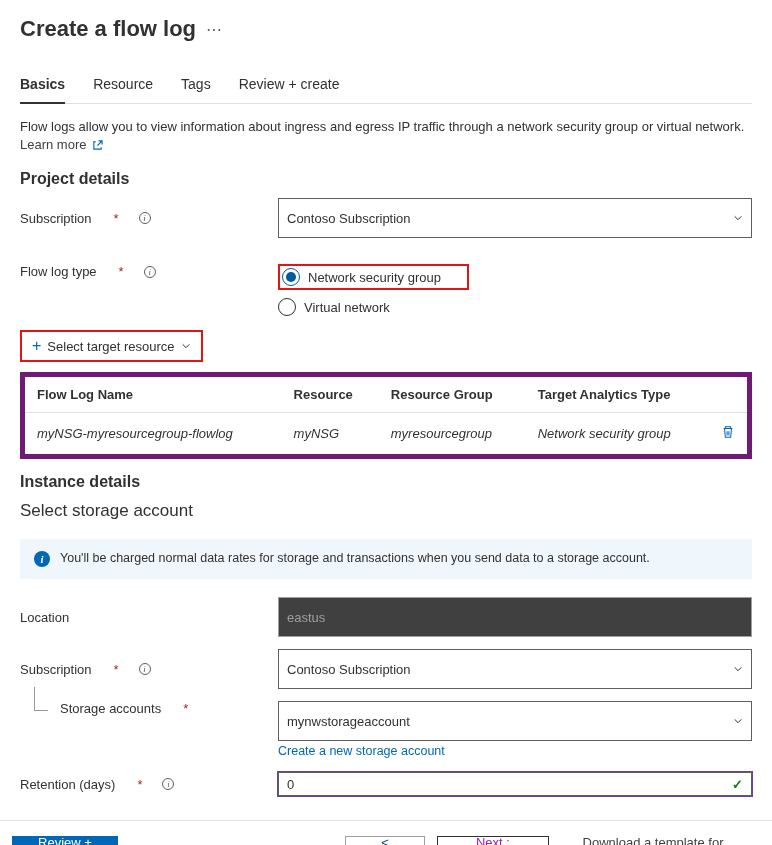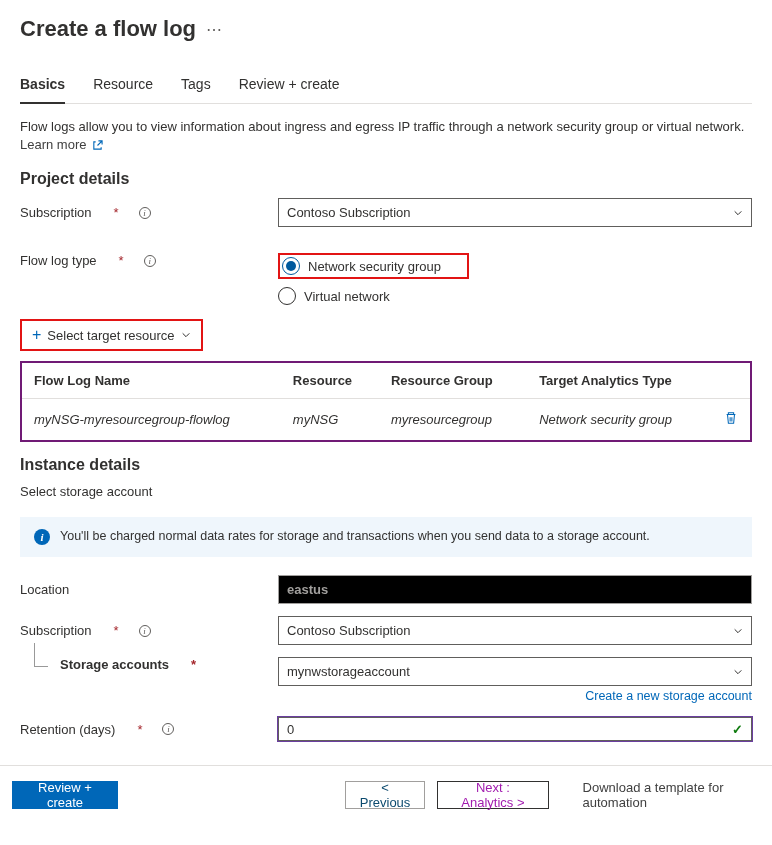--- a/index.html
+++ b/index.html
@@ -17,67 +17,67 @@
   .tab.active { border-bottom: 2px solid #323130; font-weight: 600; margin-bottom: -1px; }
 
   .desc { font-size: 13px; color: #323130; line-height: 1.4; }
   .link { color: #404040; text-decoration: none; cursor: pointer; }
   .ext-icon { display: inline-block; vertical-align: -2px; margin-left: 2px; }
 
   .section-h { font-weight: 600; font-size: 16px; margin: 14px 0 10px 0; }
 
   .form-row { display: flex; align-items: center; margin-bottom: 12px; }
   .form-row .label { width: 258px; font-size: 13px; display: flex; align-items: center; gap: 20px; }
-  .form-row .label.indent { padding-left: 40px; font-weight: bold; }
+  .form-row .label.indent { padding-left: 40px; }
   .req { color: #a4262c; margin-left: 2px; }
 
   .info-icon { width: 12px; height: 12px; border: 1px solid #605e5c; border-radius: 50%;
     display:inline-flex; align-items:center; justify-content:center; font-size:9px; color:#605e5c; font-style: italic;
     font-family: Georgia, serif; cursor: help; }
 
   .select { flex: 1; position: relative; }
-  .select-box { height: 29px; border: 1px solid #605e5c; display: flex; align-items: center;
+  .select-box { height: 40px; border: 1px solid #605e5c; display: flex; align-items: center;
      padding: 0 8px; background: #fff; cursor: pointer; justify-content: space-between; font-size: 13px; }
-  .select-box.disabled { background: #000000; color: #a19f9d; border-color: #a19f9d; cursor: not-allowed; font-weight: bold; }
+  .select-box.disabled { background: #404040; color: #a19f9d; border-color: #a19f9d; cursor: not-allowed; }
   .chev { width: 10px; height: 10px; }
 
   
   .radio-col { display: flex; flex-direction: column; gap: 8px; }
   .radio-item { display: flex; align-items: center; gap: 8px; font-size: 13px; cursor: pointer; }
   .radio-outer { width: 18px; height: 18px; border-radius: 50%; border: 1px solid #323130;
       display:flex; align-items:center; justify-content:center; background:#fff; }
   .radio-item.selected .radio-outer { border-color: #005a9e; }
   .radio-dot { width: 10px; height: 10px; border-radius: 50%; background: #005a9e; }
   .radio-highlight { border: 2px solid #e21414; padding: 2px 26px 2px 2px; display: inline-flex; }
 
   .sel-target-row { margin: 14px 0 10px 0; }
   .sel-target-btn { border: 2px solid #e21414; padding: 6px 10px; display: inline-flex;
      align-items: center; gap: 6px; font-size: 13px; cursor: pointer; background: #fff; }
   .plus { color: #0067b8; font-size: 16px; font-weight: 400; line-height: 1; }
 
   
-  .table-wrap { border: 2px solid #701a75; padding: 0; }
+  .table-wrap { border: 5px solid #701a75; padding: 0; }
   .tbl { width: 100%; border-collapse: collapse; }
   .tbl th { text-align: left; font-weight: 600; font-size: 13px; padding: 10px 12px; }
   .tbl td { font-size: 13px; padding: 12px 12px; font-style: italic; }
   .thead-row { border-bottom: 1px solid #e1dfdd; }
   .trash { color: #0067b8; cursor: pointer; }
 
   .info-banner { background: #eff6fc; padding: 12px 14px; display: flex; gap: 10px;
      align-items: flex-start; margin: 18px 0 18px 0; font-size: 12.5px; }
   .info-banner .info-i { width:16px; height:16px; background:#0067b8; border-radius:50%;
      color:#fff; display:flex; align-items:center; justify-content:center; font-size:11px;
      font-weight:700; font-style: italic; font-family: Georgia, serif; flex-shrink:0; }
 
   .retention-box { border: 1px solid #605e5c; height: 24px; display:flex; align-items:center;
      justify-content:space-between; padding: 0 8px; font-size:13px; flex:1; }
   .retention-box.highlight { outline: 1px solid #6b3fa0; }
   .check { color: #107c10; font-weight: 700; }
 
-  .sub-link { color: #0067b8; font-size: 12.5px; margin-top: 3px; cursor:pointer;text-align:right; }
+  .sub-link { color: #0067b8; font-size: 12.5px; margin-top: 3px; cursor:pointer; }
   .select-stack { display:flex; flex-direction:column; flex:1; }
 
   
   .footer-sep { border-top: 1px solid #e1dfdd; margin-top: 24px; }
   .footer { display:flex; align-items:center; gap: 12px; padding: 14px 20px 14px 12px; }
   .btn { height: 28px; padding: 0 14px; font-size: 13px; cursor:pointer; display:inline-flex;
      align-items:center; justify-content:center; }
   .btn-primary { background:#0067b8; color:#fff; border: 1px solid #0067b8; }
   .btn-outline { background:#fff; border:1px solid #323130; color:#a21caf; }
   .btn-outline.disabled { color:#0c4a6e; border-color:#a19f9d; cursor:not-allowed; }
@@ -186,21 +186,21 @@
                 <path fill="none" stroke="#0067b8" stroke-width="1.2" d="M3 4h10M5 4V2h6v2M4 4l1 10h6l1-10M7 7v5M9 7v5"></path>
               </svg>
             </span>
           </td>
         </tr>
       </tbody>
     </table>
   </div>
 
   <div class="section-h">Instance details</div>
-  <div style="font-size:13px; margin-bottom:6px;">Select storage account</div>
+  <div style="font-size:17px; margin-bottom:6px;">Select storage account</div>
 
   <div class="info-banner">
     <span class="info-i">i</span>
     <span>You'll be charged normal data rates for storage and transactions when you send data to a storage account.</span>
   </div>
 
   <div class="form-row">
     <div class="label">Location</div>
     <div class="select">
       <div class="select-box disabled">

